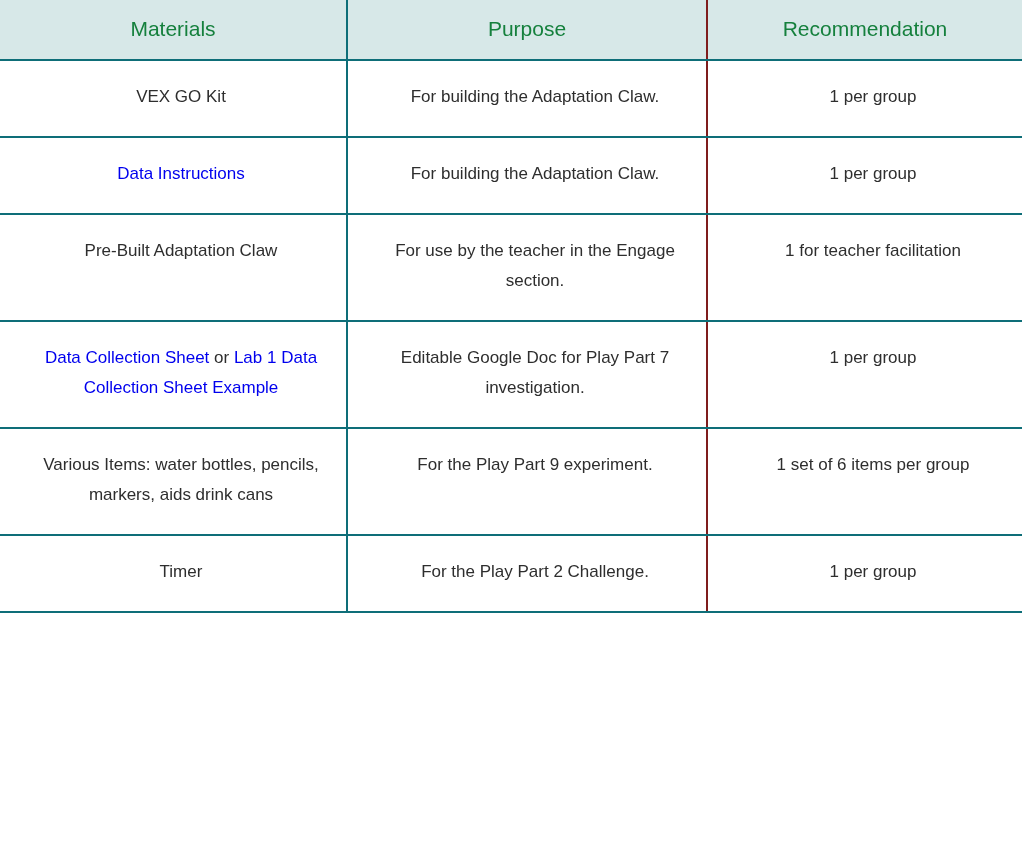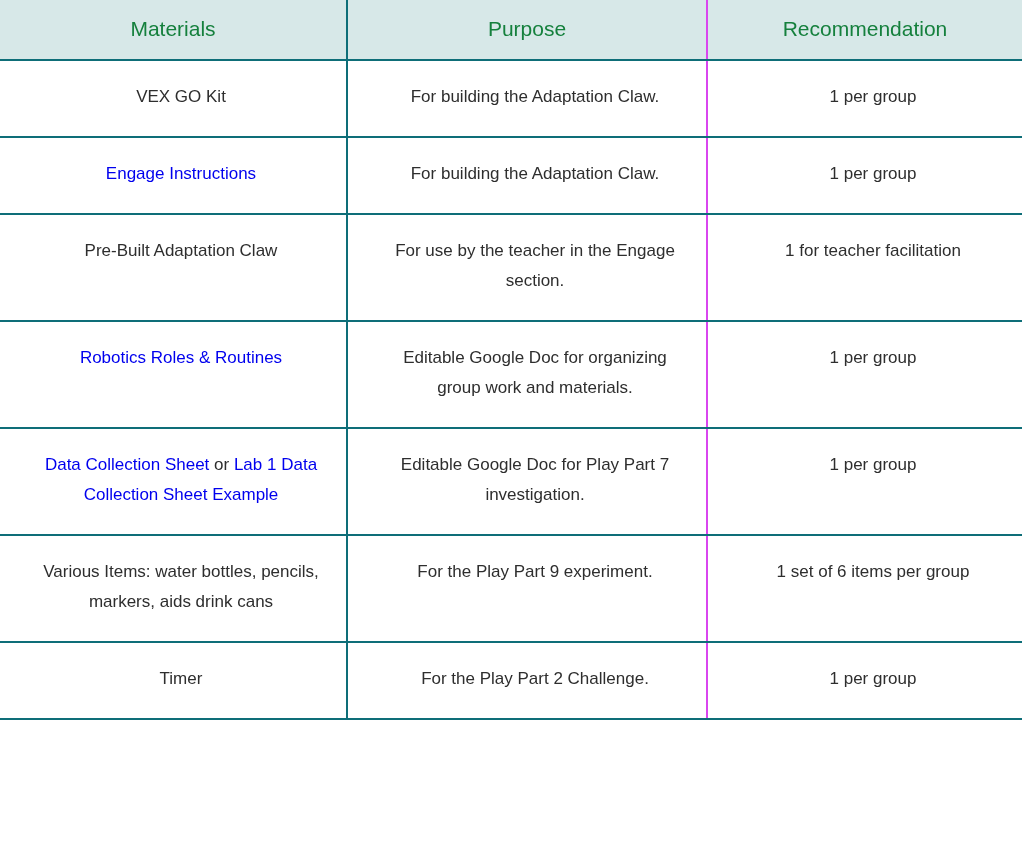--- a/index.html
+++ b/index.html
@@ -36,21 +36,21 @@
     font-weight: 400;
     line-height: 30px;
     padding: 21px 10px 24px 26px;
     text-align: center;
     vertical-align: top;
     border-bottom: 2px solid #0e6e78;
     white-space: pre-line;
   }
   .col-purpose {
     border-left: 2px solid #0e6e78;
-    border-right: 2px solid #d946ef;
+    border-right: 2px solid #7f1d1d;
   }
   span.link {
     color: #0000ee;
     cursor: pointer;
   }
 </style>
 </head>
 <body>
 
 <table class="materials-table">
@@ -66,35 +66,29 @@
       <th>Recommendation</th>
     </tr>
   </thead>
   <tbody id="table-body">
   <tr>
         <td><span>VEX GO Kit</span></td>
         <td class="col-purpose">For building the Adaptation Claw.</td>
         <td>1 per group</td>
       </tr>
       <tr>
-        <td><span class="link">Engage Instructions</span></td>
+        <td><span class="link">Data Instructions</span></td>
         <td class="col-purpose">For building the Adaptation Claw.</td>
         <td>1 per group</td>
       </tr>
       <tr>
         <td><span>Pre-Built Adaptation Claw</span></td>
         <td class="col-purpose">For use by the teacher in the Engage
 section.</td>
         <td>1 for teacher facilitation</td>
-      </tr>
-      <tr>
-        <td><span class="link">Robotics Roles &amp; Routines</span></td>
-        <td class="col-purpose">Editable Google Doc for organizing
-group work and materials.</td>
-        <td>1 per group</td>
       </tr>
       <tr>
         <td><span class="link">Data Collection Sheet</span><span> or </span><span class="link">Lab 1 Data
 Collection Sheet Example</span></td>
         <td class="col-purpose">Editable Google Doc for Play Part 7
 investigation.</td>
         <td>1 per group</td>
       </tr>
       <tr>
         <td><span>Various Items: water bottles, pencils,

